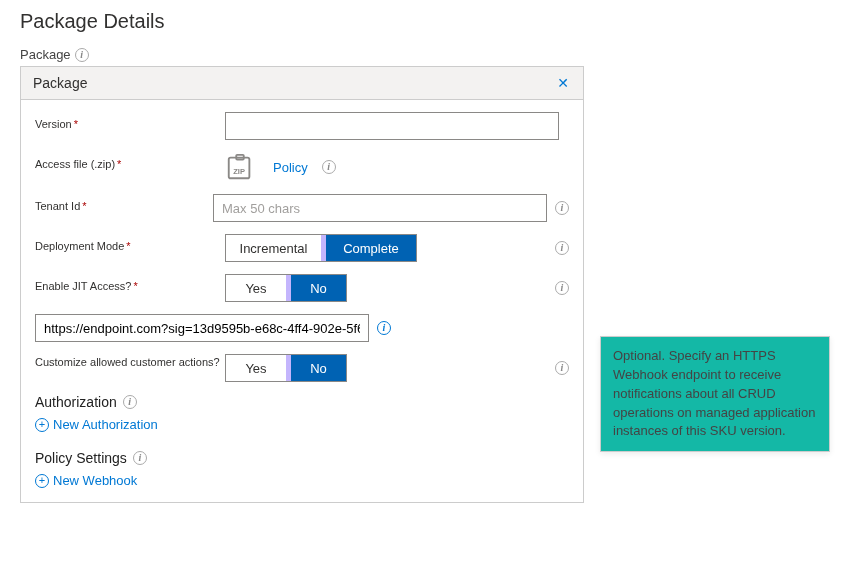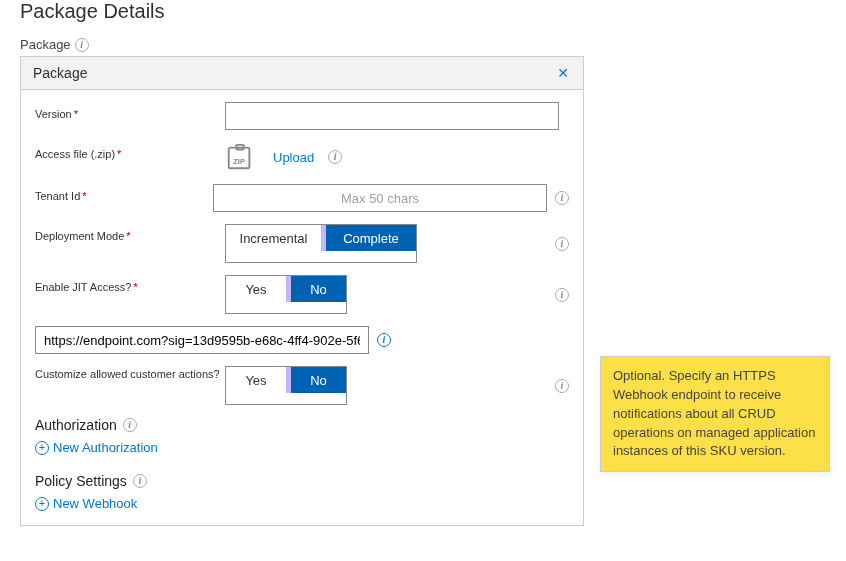--- a/index.html
+++ b/index.html
@@ -6,21 +6,21 @@
   html, body {
     margin: 0; padding: 0;
     font-family: "Segoe UI", Arial, sans-serif;
     font-size: 13px;
     color: #323130;
     background: #fff;
   }
   .page {
     width: 846px;
     height: 561px;
-    padding: 0 20px;
+    padding: 10px 20px;
     position: relative;
   }
   h1.page-title {
     font-size: 20px;
     font-weight: 400;
     margin: 0 0 14px 0;
     color: #323130;
   }
   .sub-label {
     font-size: 13px;
@@ -72,21 +72,20 @@
   }
   .req { color: #a80000; margin-left: 2px; }
   input.text {
     width: 334px;
     height: 28px;
     border: 1px solid #8a8886;
     padding: 2px 8px;
     font-size: 13px;
     font-family: inherit;
     outline: none;
-    text-align: center;
   }
   input.text::placeholder { color: #a19f9d; }
   .info-icon {
     width: 14px; height: 14px;
     display: inline-flex;
     align-items: center; justify-content: center;
     border-radius: 50%;
     font-size: 10px;
     color: #888;
     border: 1px solid #aaa;
@@ -103,21 +102,21 @@
   }
   .upload-link {
     color: #0078d4;
     font-size: 13px;
     cursor: pointer;
     margin-left: 10px;
   }
   .toggle-group {
     display: inline-flex;
     border: 1px solid #8a8886;
-    height: 39px;
+    height: 28px;
   }
   .toggle-btn {
     height: 26px;
     display: inline-flex;
     align-items: center;
     justify-content: center;
     font-size: 13px;
     background: #fff;
     color: #323130;
     cursor: pointer;
@@ -154,25 +153,25 @@
     border: 1px solid #0078d4;
     border-radius: 50%;
     display: inline-flex;
     align-items: center; justify-content: center;
     font-size: 11px;
     line-height: 1;
     color: #0078d4;
   }
   .tooltip-box {
     position: absolute;
-    top: 356px;
+    top: 336px;
     left: 600px;
     width: 230px;
     border: 1px solid #ccc;
-    background: #fde047;
+    background: #14b8a6;
     padding: 10px 12px;
     font-size: 13px;
     color: #444;
     line-height: 1.45;
     box-shadow: 0 2px 6px rgba(0,0,0,0.08);
   }
 </style>
 </head>
 <body>
 
@@ -208,21 +207,21 @@
           <span>Access file (.zip)</span><span class="req">*</span>
         </div>
         <div class="control" style="align-items:center;">
           <span class="zip-icon">
             <svg width="30" height="30" viewBox="0 0 32 32">
               <rect x="4" y="6" width="22" height="22" rx="2" fill="none" stroke="#8a8886" stroke-width="2"></rect>
               <rect x="12" y="3" width="8" height="5" rx="1" fill="none" stroke="#8a8886" stroke-width="2"></rect>
               <text x="15" y="23" font-size="8" fill="#8a8886" text-anchor="middle" font-family="Arial" font-weight="bold">ZIP</text>
             </svg>
           </span>
-          <span class="upload-link">Upload</span>
+          <span class="upload-link">Policy</span>
           <span class="info-icon" style="margin-left:6px;">i</span>
         </div>
       </div>
 
       
       <div class="row">
         <div class="label">
           <span>Tenant Id</span><span class="req">*</span>
         </div>
         <div class="control">

